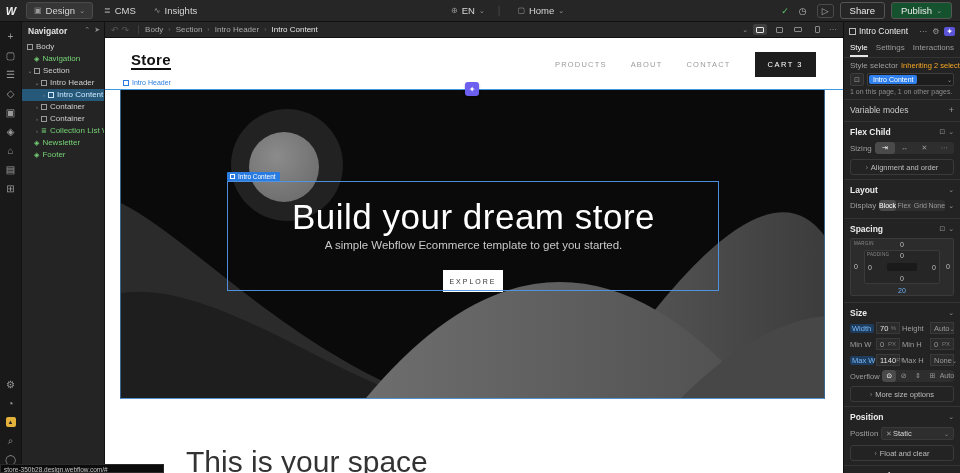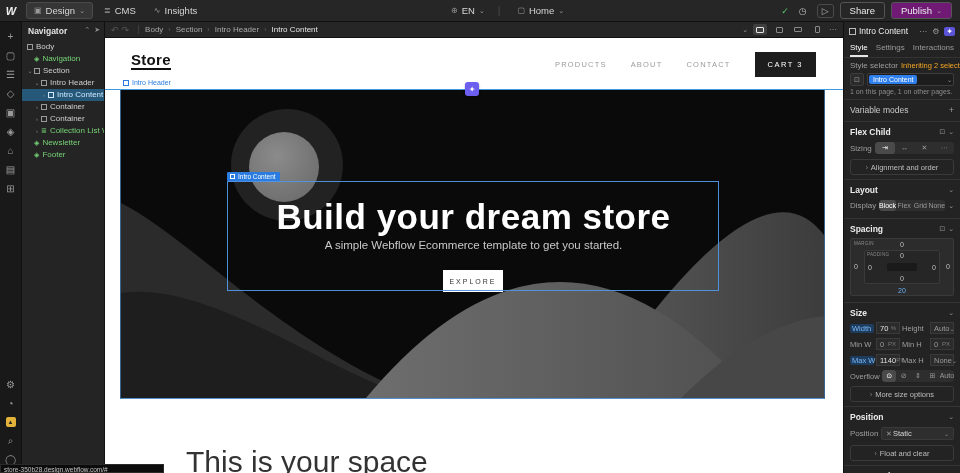--- a/index.html
+++ b/index.html
@@ -16,21 +16,21 @@
   .tb-btn .ic { font-size:8px; color:#9a9a9a;}
   .tb-btn.outlined { background:#363636; border:1px solid #4a4a4a;}
   .tb-caret { font-size:7px; color:#9a9a9a; line-height:4px;}
   .tb-center { position:absolute; left:440px; display:flex; align-items:center; gap:6px;}
   .tb-divider { color:#4d4d4d; font-size:10px;}
   .tb-right { margin-left:auto; display:flex; align-items:center; gap:6px; padding-right:8px;}
   .tb-check { color:#5fc96f; font-size:9px;}
   .tb-iconbtn { color:#b5b5b5; font-size:9px; padding:1px 4px; border-radius:3px;}
   .tb-iconbtn.boxed { border:1px solid #4a4a4a;}
   .pill { border:1px solid #555; border-radius:3px; padding:2px 9px; color:#e8e8e8;}
-  .pill.publish { background:#701a75; display:flex; gap:4px; align-items:center;}
+  .pill.publish { background:#14532d; display:flex; gap:4px; align-items:center;}
 
   
   .workspace { display:flex; height:451px; }
 
   
   .rail { width:22px; background:#191919; border-right:1px solid #111;
     display:flex; flex-direction:column; align-items:center; padding:5px 0 4px; color:#9a9a9a;}
   .rail .ric { font-size:10px; height:19px; display:flex; align-items:center; justify-content:center; width:100%;}
   .rail .spacer { flex:1; }
   .rail .warn { width:10px; height:10px; background:#e2b23a; border-radius:2px; color:#222;
@@ -88,21 +88,21 @@
 
   .hero { position:absolute; left:15px; top:51px; width:705px; height:310px; background:#0a0a0a;
     overflow:hidden; border-left:1px solid rgba(90,160,225,.6); border-right:1px solid rgba(90,160,225,.6);
     border-bottom:1px solid rgba(90,160,225,.9);}
   .circle-outer { position:absolute; left:110px; top:20px; width:112px; height:112px; border-radius:50%;
     background:#222;}
   .circle-inner { position:absolute; left:128px; top:43px; width:70px; height:70px; border-radius:50%;
     background:radial-gradient(circle at 40% 35%, #8b8b8b, #666);}
   .waves { position:absolute; left:0; bottom:0; width:705px; height:310px;}
   .hero-title { position:absolute; left:0; width:705px; top:108px; text-align:center; color:#fff;
-    font-size:35px; font-weight:700; letter-spacing:0.5px; z-index:3;}
+    font-size:35px; font-weight:400; letter-spacing:0.5px; z-index:3;}
   .hero-sub { position:absolute; left:0; width:705px; top:150px; text-align:center; color:#c9c9c9;
     font-size:11.5px; z-index:3;}
   .hero-btn { position:absolute; left:322px; top:181px; width:60px; height:22px; background:#fff;
     color:#333; font-size:7px; letter-spacing:2px; display:flex; align-items:center; justify-content:center; z-index:3;}
   .sel-box { position:absolute; left:106px; top:92px; width:492px; height:110px;
     border:1px solid rgba(80,150,230,.95); z-index:4;}
   .sel-badge { position:absolute; left:-1px; top:-10px; background:#2a7ce0; color:#fff; font-size:6.5px;
     padding:1px 4px 1px 3px; display:flex; gap:3px; align-items:center; border-radius:1px;}
   .sel-badge .tag-box { border-color:#fff; width:5px; height:5px;}
   .space-heading { position:absolute; left:81px; top:407px; font-size:30px; color:#333; font-weight:500;}

